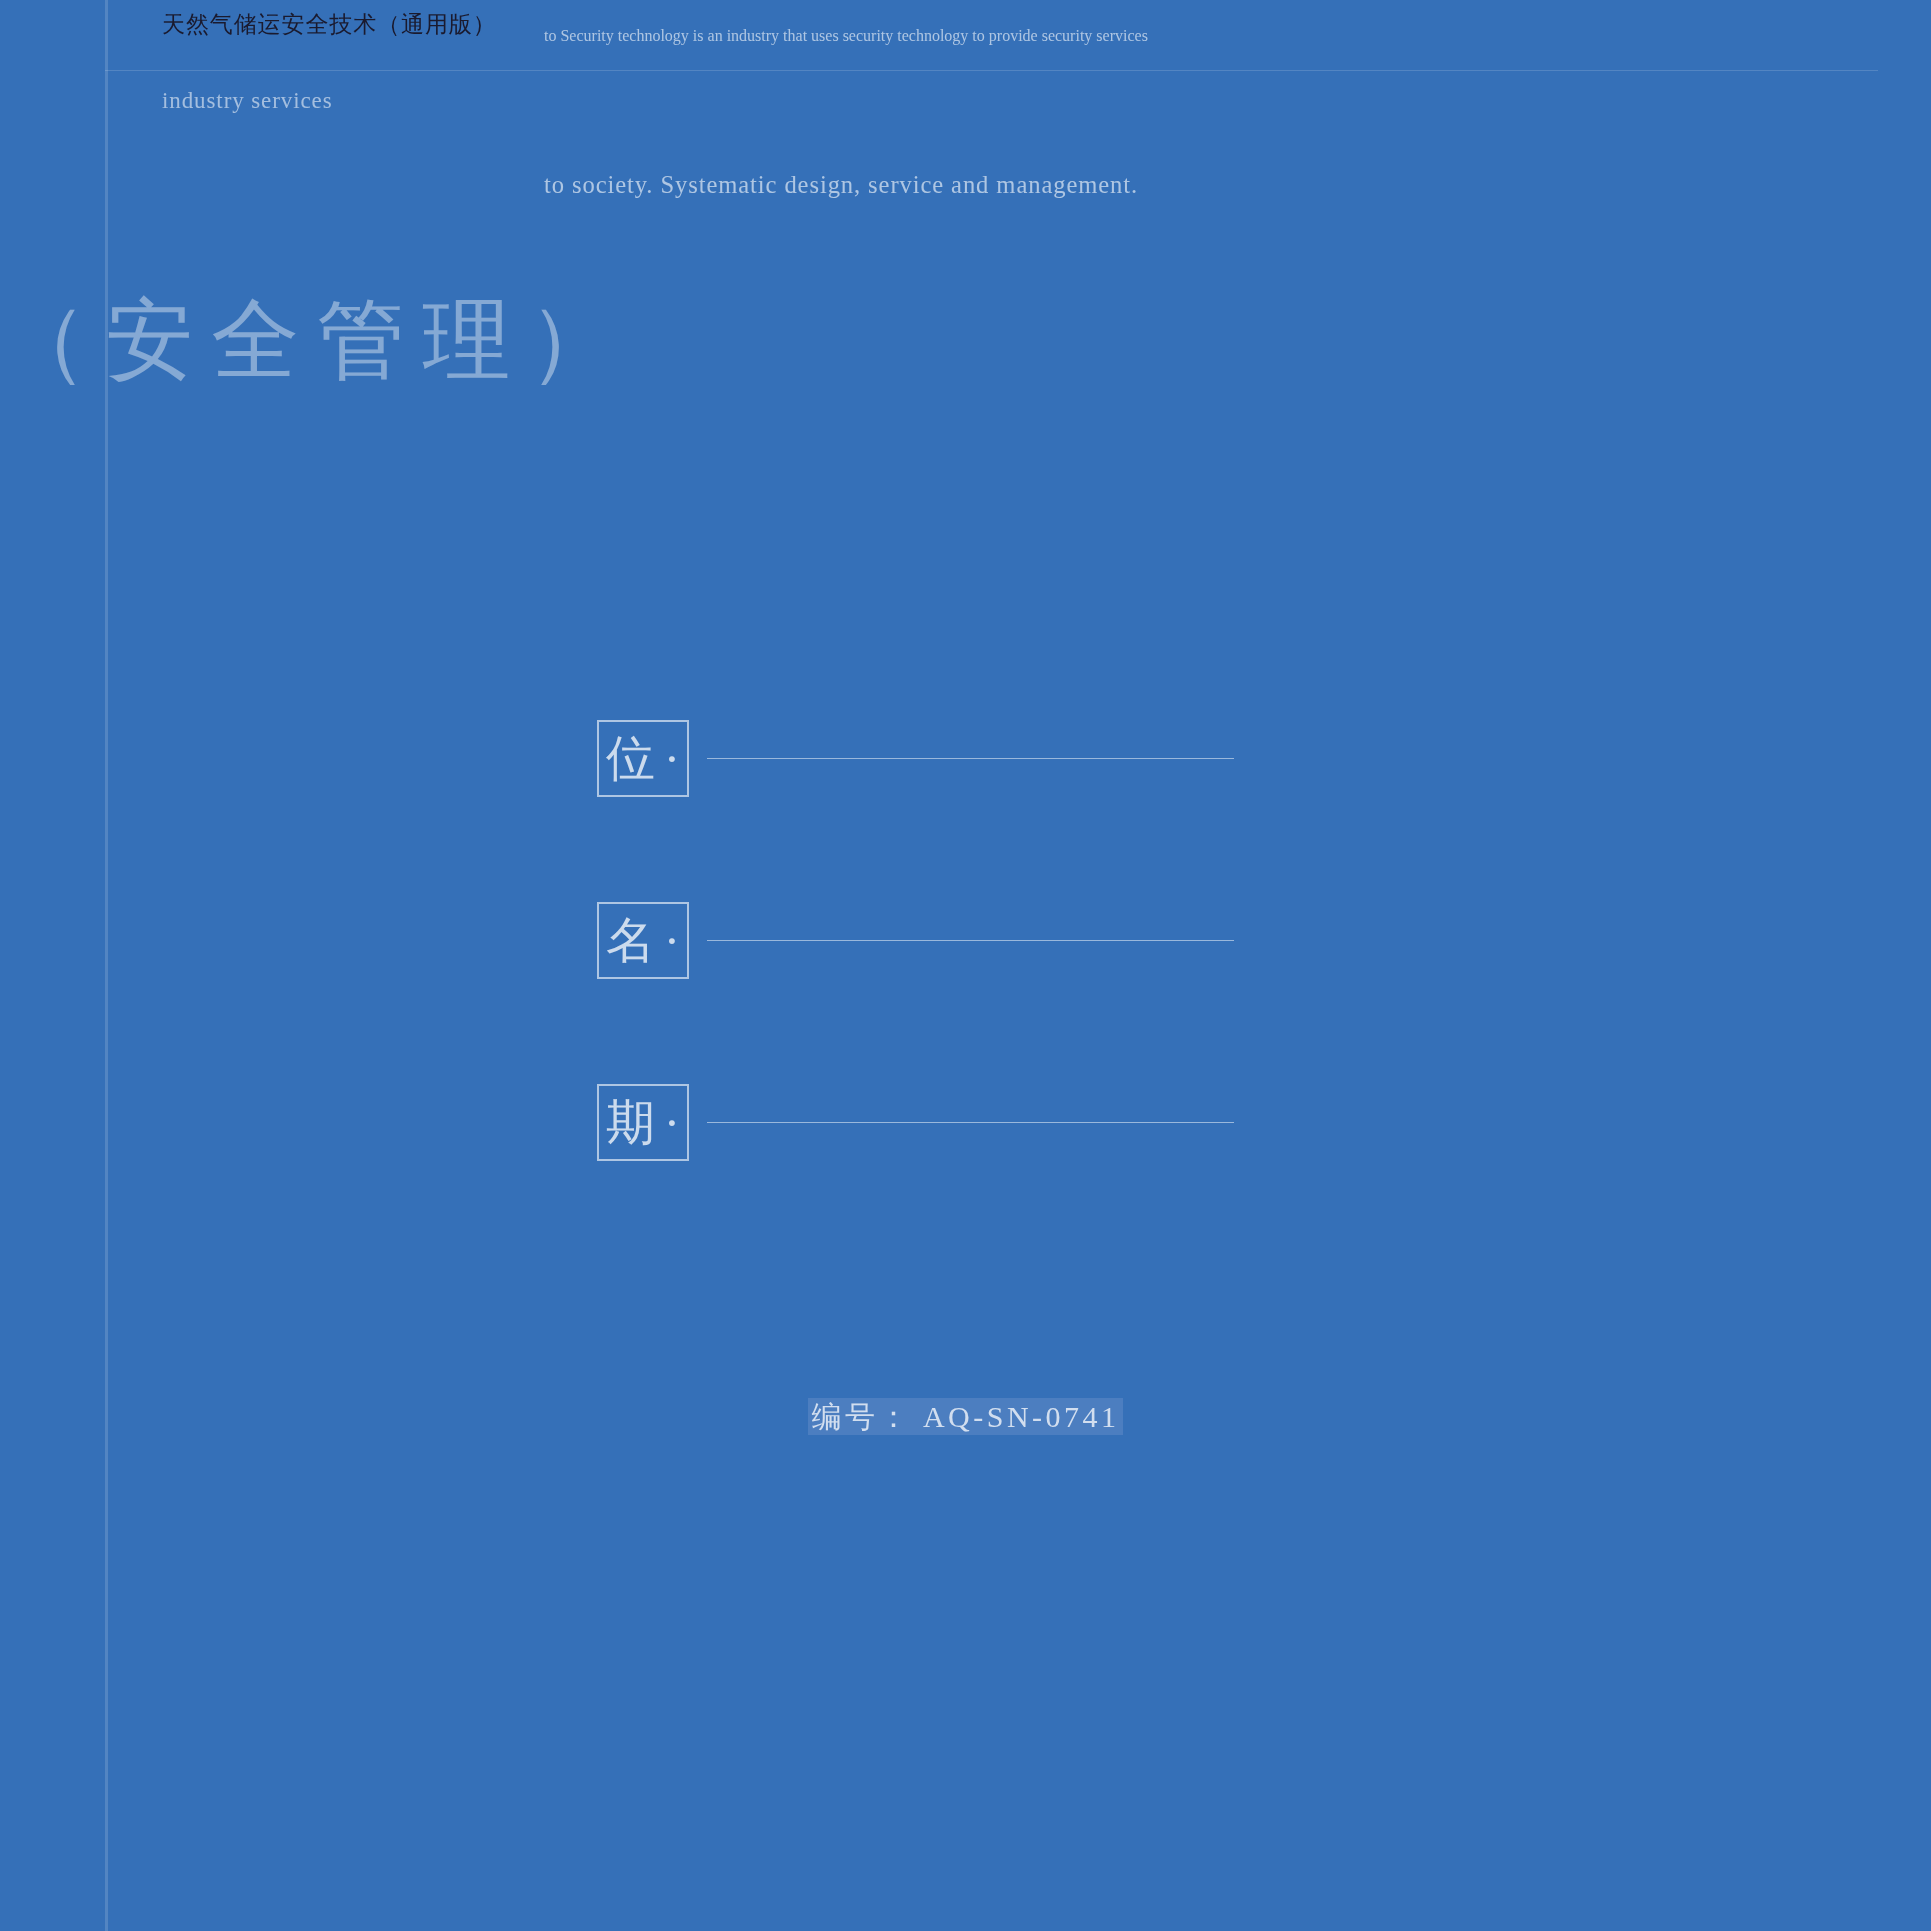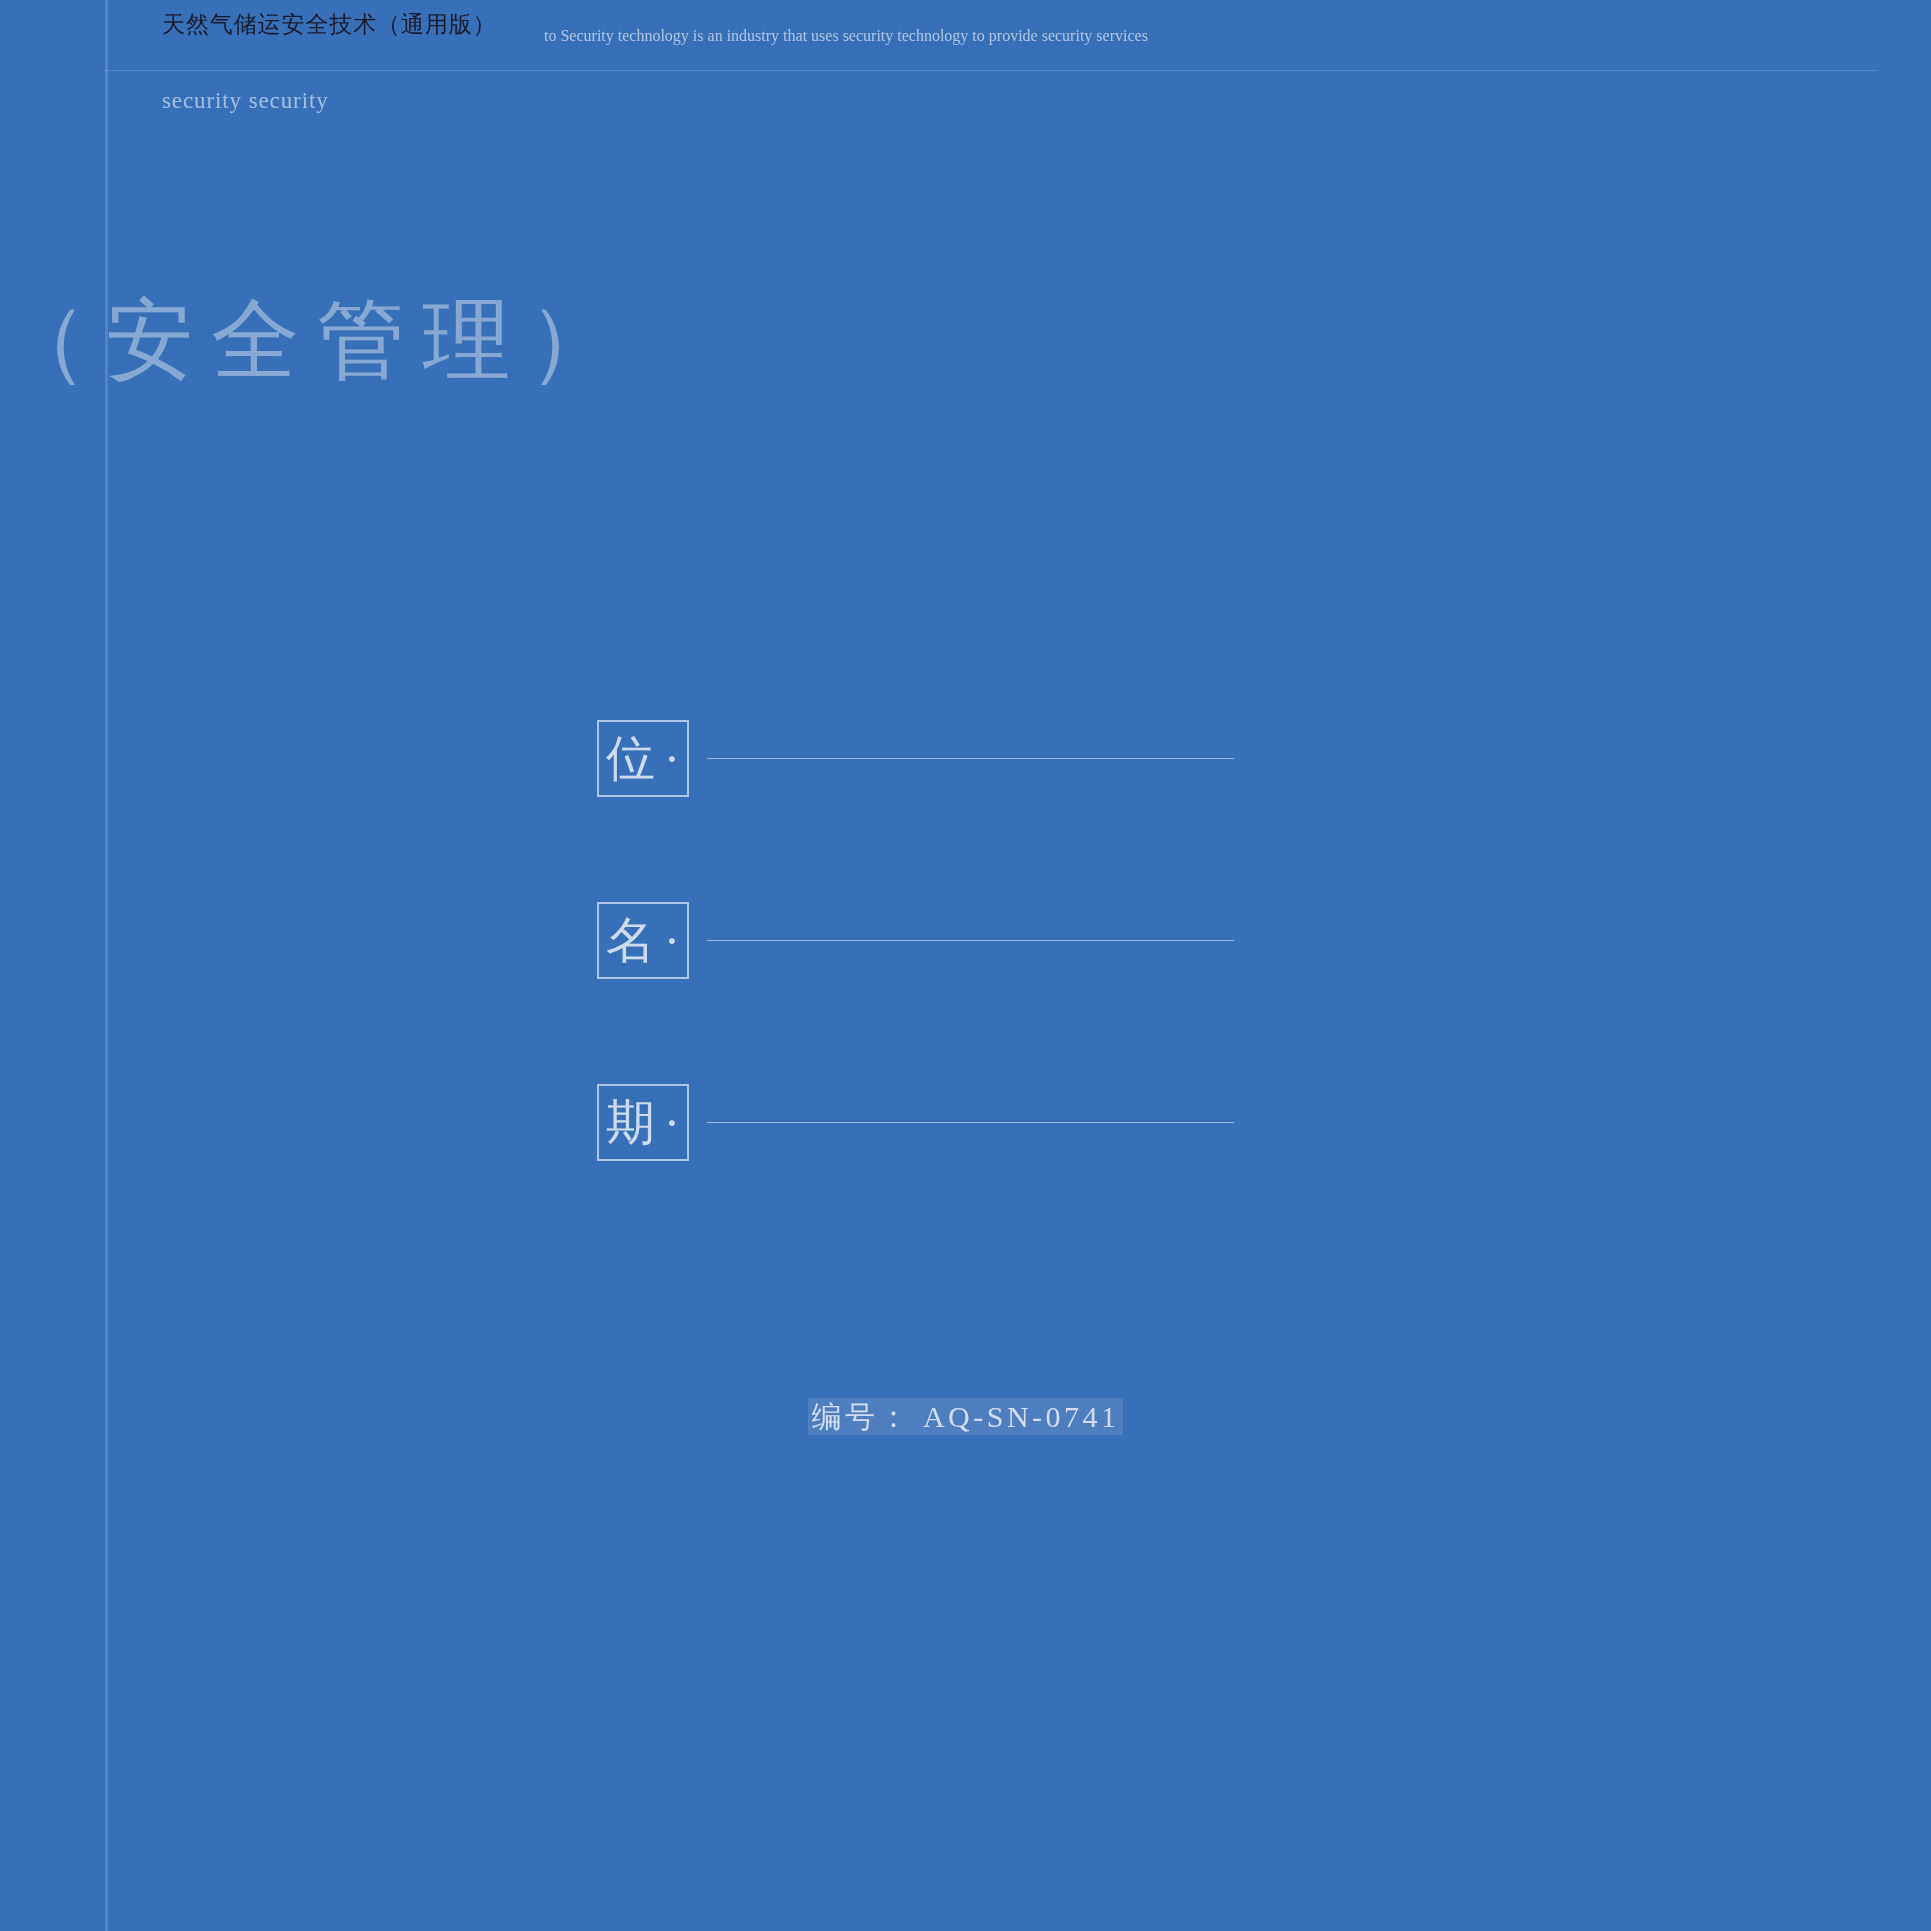--- a/index.html
+++ b/index.html
@@ -161,24 +161,25 @@
 </head>
 <body>
 
 <div class="page-container">
 
   <div class="left-vertical-line"></div>
   <div class="horizontal-sep"></div>
 
   <div class="top-left-text">天然气储运安全技术（通用版）</div>
 
-  <div class="security-services-text">security security</div>
+  <div class="security-services-text">industry services</div>
 
   <div class="description-block">to Security technology is an industry that uses security technology to provide security services</div>
 
+  <div class="description-line2">to society.    Systematic design, service and management.</div>
 
   <div class="chinese-title">（安全管理）</div>
 
   <div class="form-section">
 
     <div class="form-item">
       <div class="form-label">
         <span class="form-label-text">位</span>
         <span class="form-colon">·</span>
       </div>

